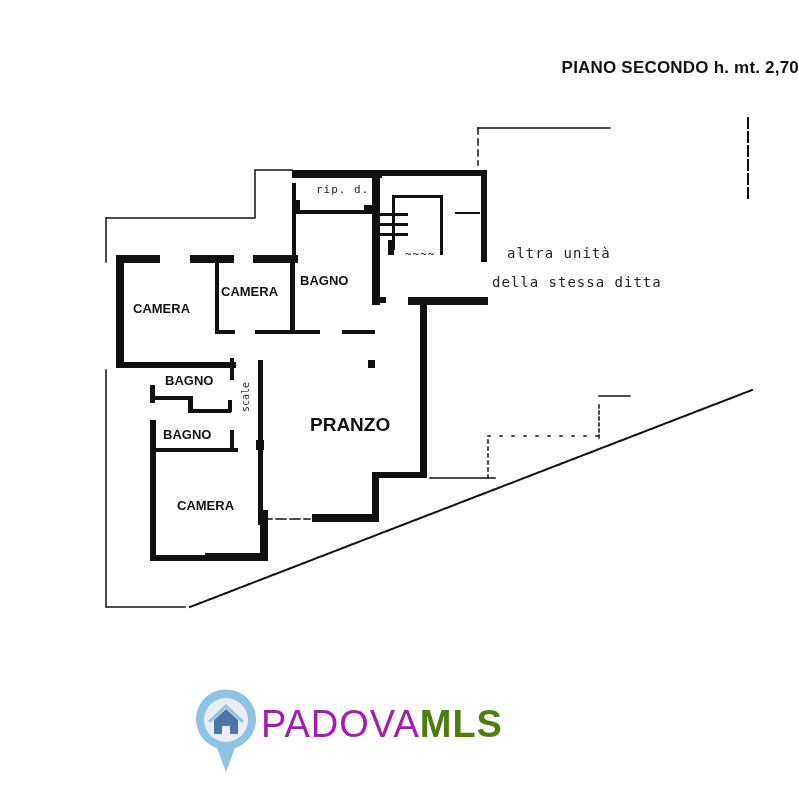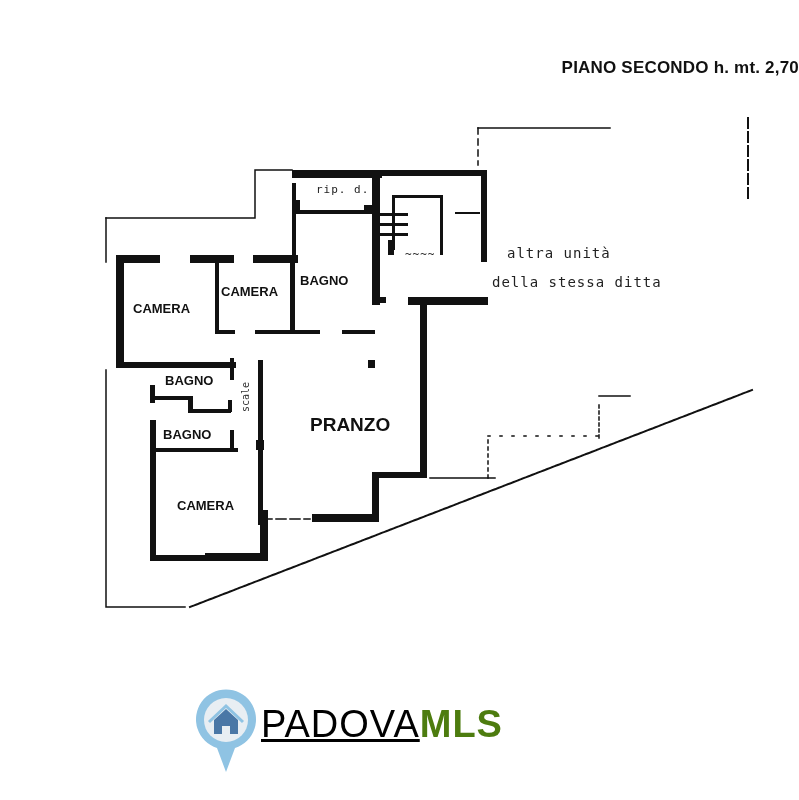--- a/index.html
+++ b/index.html
@@ -6,21 +6,21 @@
   body{width:799px;height:800px;position:relative;overflow:hidden;font-family:"Liberation Sans",sans-serif;}
   .title{position:absolute;left:0;width:799px;top:58px;text-align:right;font-weight:bold;font-size:17px;color:#111;letter-spacing:0.2px;}
   svg.plan{position:absolute;left:0;top:0;}
   .room{position:absolute;font-weight:bold;color:#111;font-size:13px;white-space:nowrap;}
   .room.big{font-size:19px;}
   .note{position:absolute;font-family:"DejaVu Sans Mono",monospace;font-size:14px;color:#222;letter-spacing:1px;white-space:nowrap;}
   .vnote{position:absolute;font-family:"DejaVu Sans Mono",monospace;font-size:10px;color:#333;transform:rotate(-90deg);transform-origin:left top;white-space:nowrap;}
   .logo{position:absolute;left:195px;top:678px;height:100px;display:flex;align-items:center;}
   .logo-pin{width:62px;height:92px;position:relative;margin-right:4px;}
   .logo-text{font-size:38px;letter-spacing:1px;margin-top:-8px;}
-  .logo-light{color:#000000;font-weight:normal;text-decoration:underline;}
+  .logo-light{color:#a21caf;font-weight:normal;}
   .logo-bold{color:#4d7c0f;font-weight:bold;}
 </style>
 </head>
 <body>
 
 <div class="title">PIANO SECONDO h. mt. 2,70</div>
 
 <svg class="plan" width="799" height="800" viewBox="0 0 799 800">
   <g fill="none" stroke="#111" stroke-linecap="square">
 

